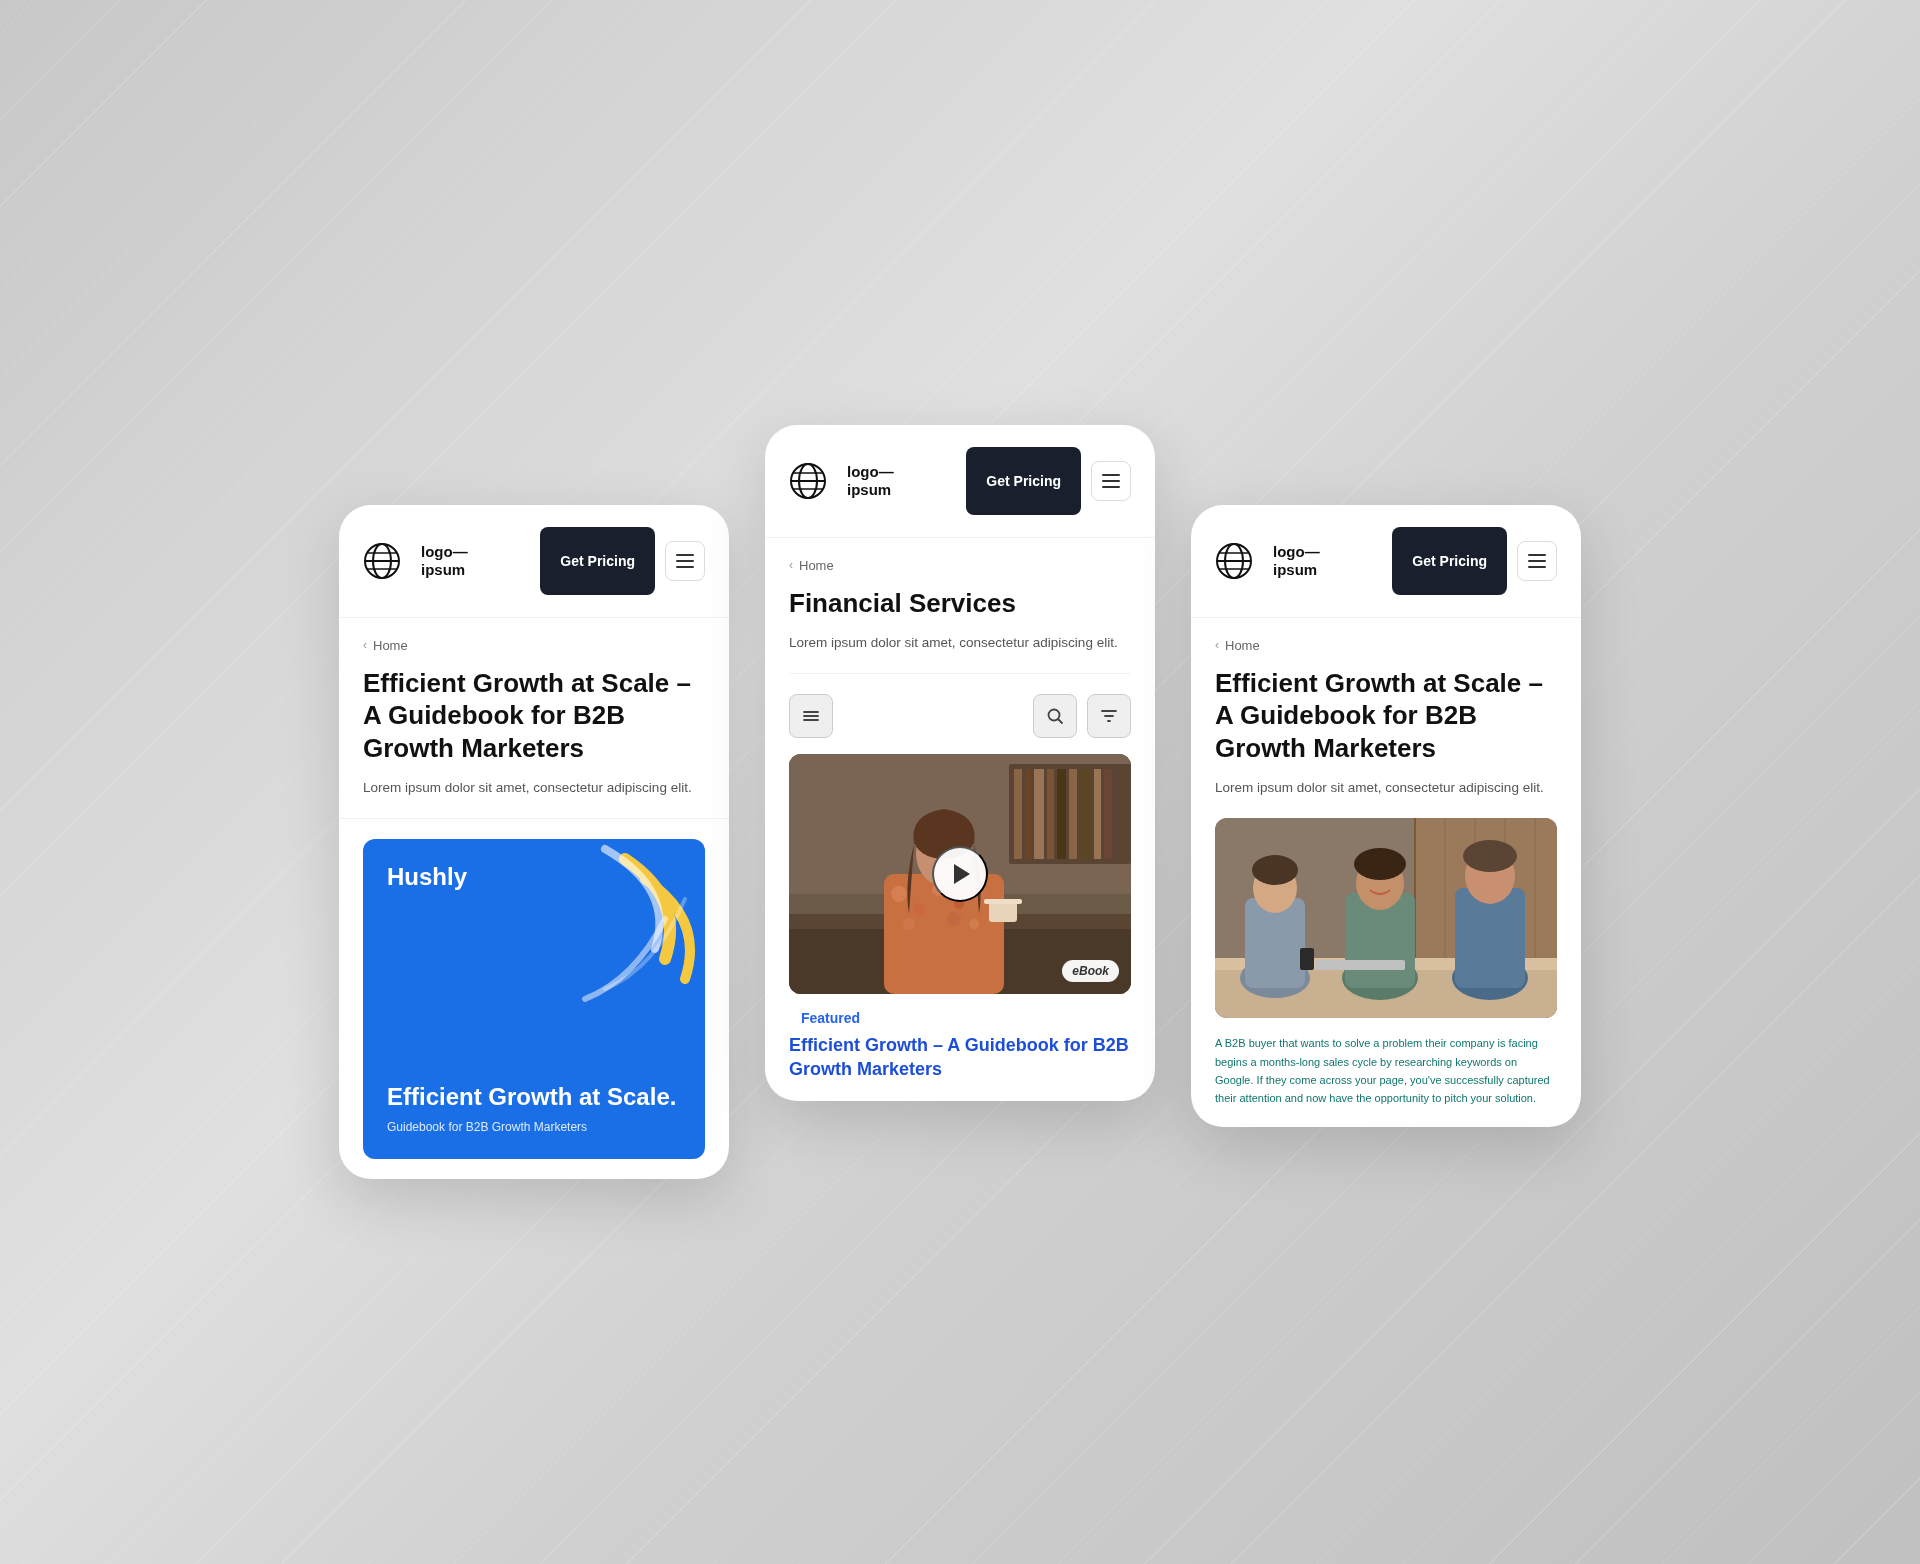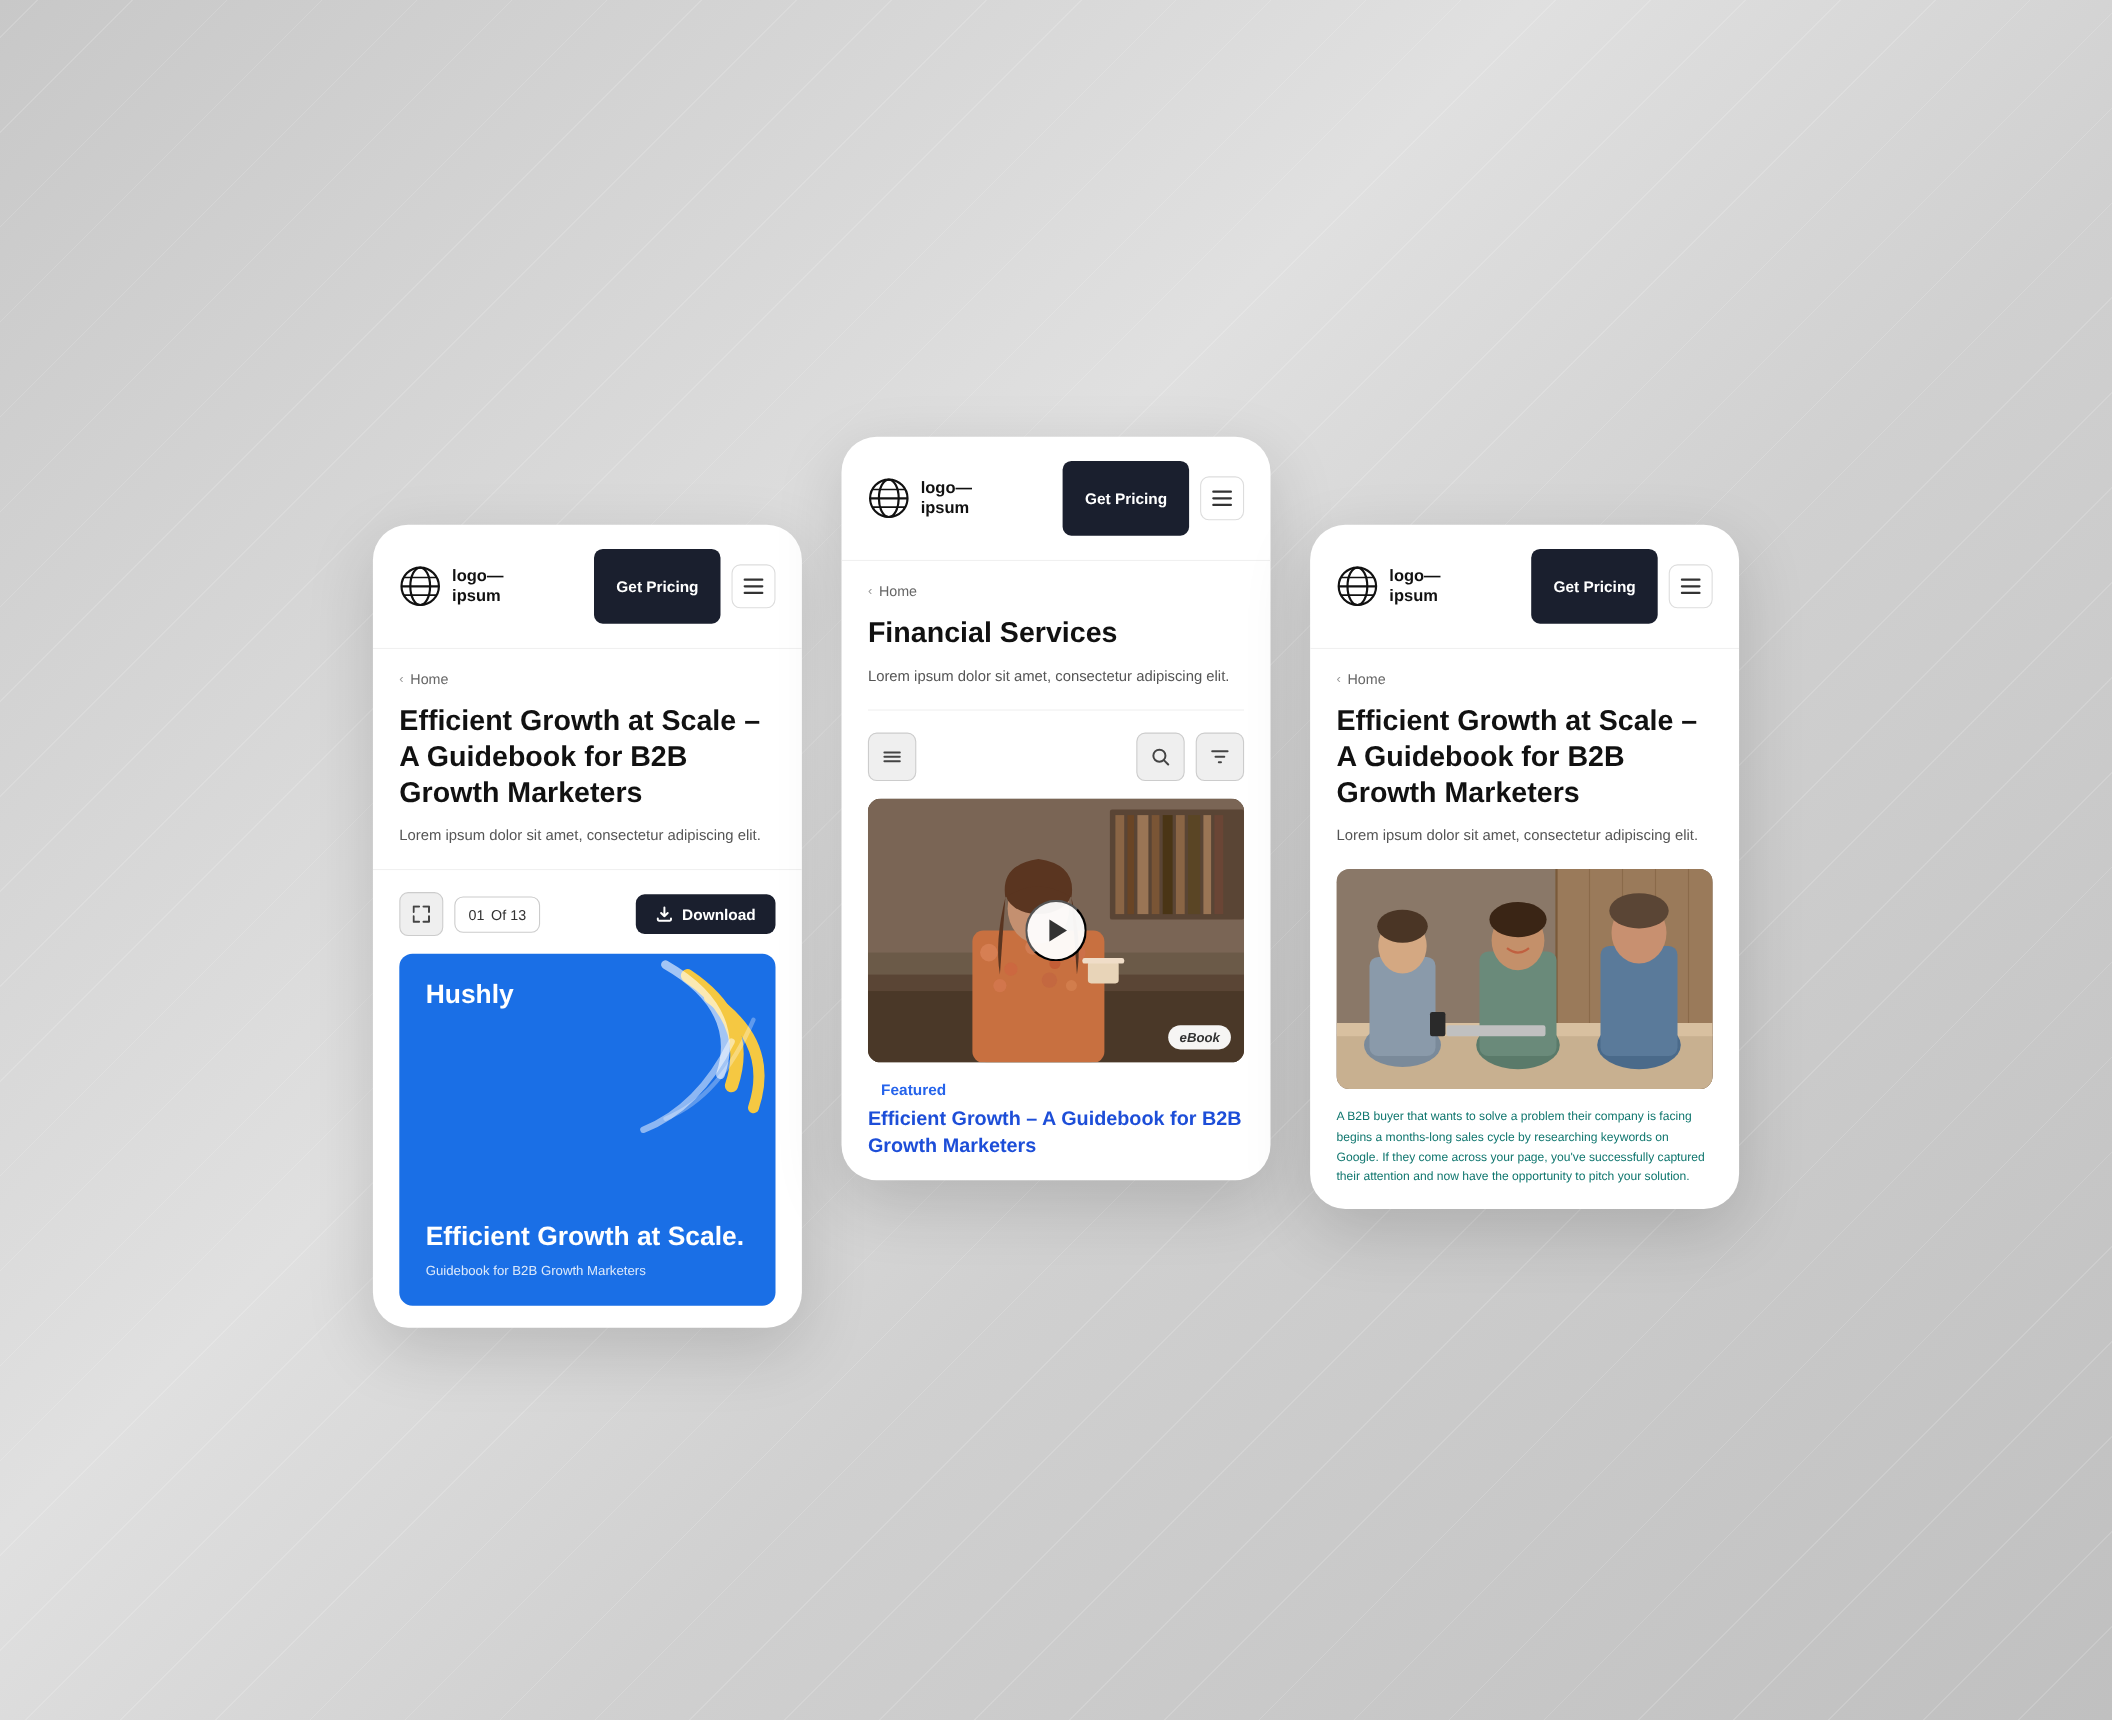--- a/index.html
+++ b/index.html
@@ -71,21 +71,21 @@
       display: flex;
       align-items: center;
       justify-content: space-between;
       padding: 22px 24px;
       border-bottom: 1px solid #f0f0f0;
     }
 
     .logo-area {
       display: flex;
       align-items: center;
-      gap: 10px;
+      gap: 20px;
     }
 
     .logo-globe {
       width: 38px;
       height: 38px;
     }
 
     .logo-text {
       font-size: 15px;
       font-weight: 700;
@@ -419,37 +419,20 @@
     <div class="phone-content">
       <div class="breadcrumb">
         <span class="chevron">‹</span>
         <span>Home</span>
       </div>
       <h1 class="page-title">Efficient Growth at Scale – A Guidebook for B2B Growth Marketers</h1>
       <p class="page-subtitle">Lorem ipsum dolor sit amet, consectetur adipiscing elit.</p>
 
       <div class="divider"></div>
 
-      <div class="toolbar-row">
-        <button class="toolbar-expand">
-          <svg width="16" height="16" viewBox="0 0 16 16" fill="none">
-            <path d="M1 1h5M1 1v5M15 1h-5M15 1v5M1 15h5M1 15v-5M15 15h-5M15 15v-5" stroke="#444" stroke-width="1.8" stroke-linecap="round"></path>
-          </svg>
-        </button>
-        <div class="page-counter">
-          <span>01</span>
-          <span>Of 13</span>
-        </div>
-        <button class="btn-download">
-          <svg width="16" height="16" viewBox="0 0 16 16" fill="none">
-            <path d="M8 2v8M5 7l3 3 3-3M2 12v1a1 1 0 001 1h10a1 1 0 001-1v-1" stroke="white" stroke-width="1.8" stroke-linecap="round" stroke-linejoin="round"></path>
-          </svg>
-          <span>Download</span>
-        </button>
-      </div>
 
       <div class="book-cover">
 
         <svg class="book-shapes" viewBox="0 0 200 200" fill="none" xmlns="http://www.w3.org/2000/svg">
 
           <path d="M120 20 Q180 60 160 120" stroke="#f5c842" stroke-width="12" fill="none" stroke-linecap="round"></path>
           <path d="M140 40 Q200 80 180 140" stroke="#f5c842" stroke-width="10" fill="none" stroke-linecap="round"></path>
           <path d="M100 10 Q170 50 150 110" stroke="rgba(255,255,255,0.6)" stroke-width="8" fill="none" stroke-linecap="round"></path>
 
           <path d="M160 80 Q130 140 80 160" stroke="rgba(255,255,255,0.5)" stroke-width="6" fill="none" stroke-linecap="round"></path>

